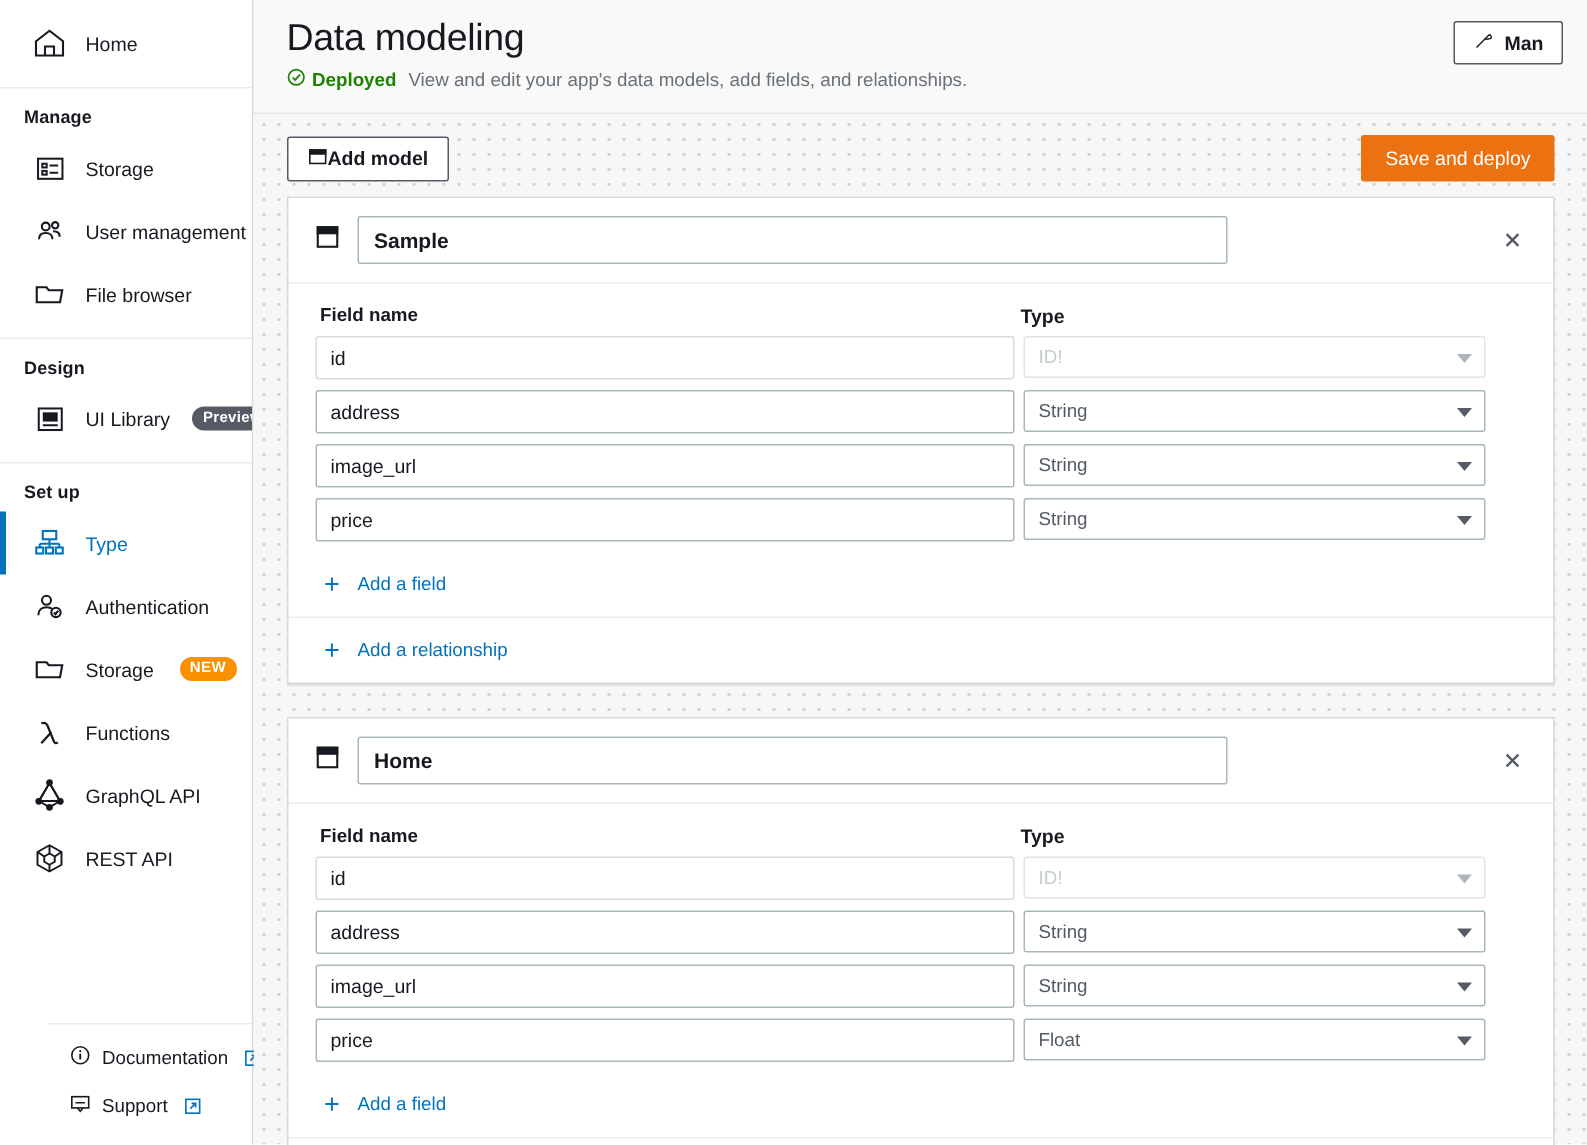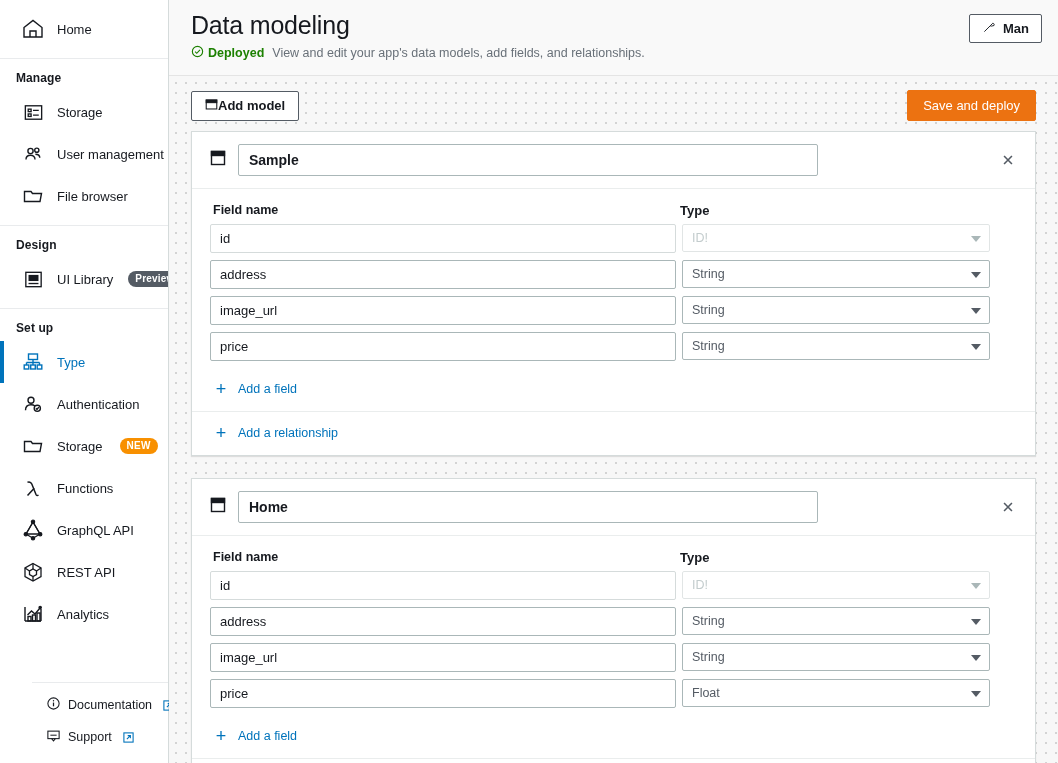--- a/index.html
+++ b/index.html
@@ -306,33 +306,20 @@
           <span class="ico">
             <svg width="24" height="24" viewBox="0 0 24 24" fill="none" stroke="#16191f" stroke-width="1.3">
               <path d="M12 3.5 L20 8 L20 16.5 L12 21 L4 16.5 L4 8 Z"></path>
               <path d="M12 9 L15.5 11 L15.5 14.5 L12 16.5 L8.5 14.5 L8.5 11 Z"></path>
               <path d="M12 3.5 L12 9 M4 8 L8.5 11 M20 8 L15.5 11 M12 16.5 L12 21"></path>
             </svg>
           </span>
           <span class="nav-label">REST API</span>
         </div>
 
-        <div class="nav-item">
-          <span class="ico">
-            <svg width="24" height="24" viewBox="0 0 24 24" fill="none" stroke="#16191f" stroke-width="1.4">
-              <path d="M4 5 L4 19 M4 19 L20 19 M20 19 L20 7"></path>
-              <path d="M6.5 13 L10.5 9 L14 12 L19 6"></path>
-              <circle cx="19.2" cy="5.6" r="1.1" fill="#16191f"></circle>
-              <rect x="7" y="14.5" width="3" height="4.5"></rect>
-              <rect x="11.5" y="13" width="3" height="6"></rect>
-              <rect x="16" y="11" width="3" height="8"></rect>
-            </svg>
-          </span>
-          <span class="nav-label">Analytics</span>
-        </div>
       </div>
     </div>
 
     <div class="footer-nav">
       <div class="footer-item">
         <span>
           <svg width="15" height="15" viewBox="0 0 24 24" fill="none" stroke="#16191f" stroke-width="1.7">
             <circle cx="12" cy="12" r="9"></circle>
             <path d="M12 10.5 L12 16.5" stroke-width="2"></path>
             <circle cx="12" cy="7.6" r="1.1" fill="#16191f" stroke="none"></circle>

